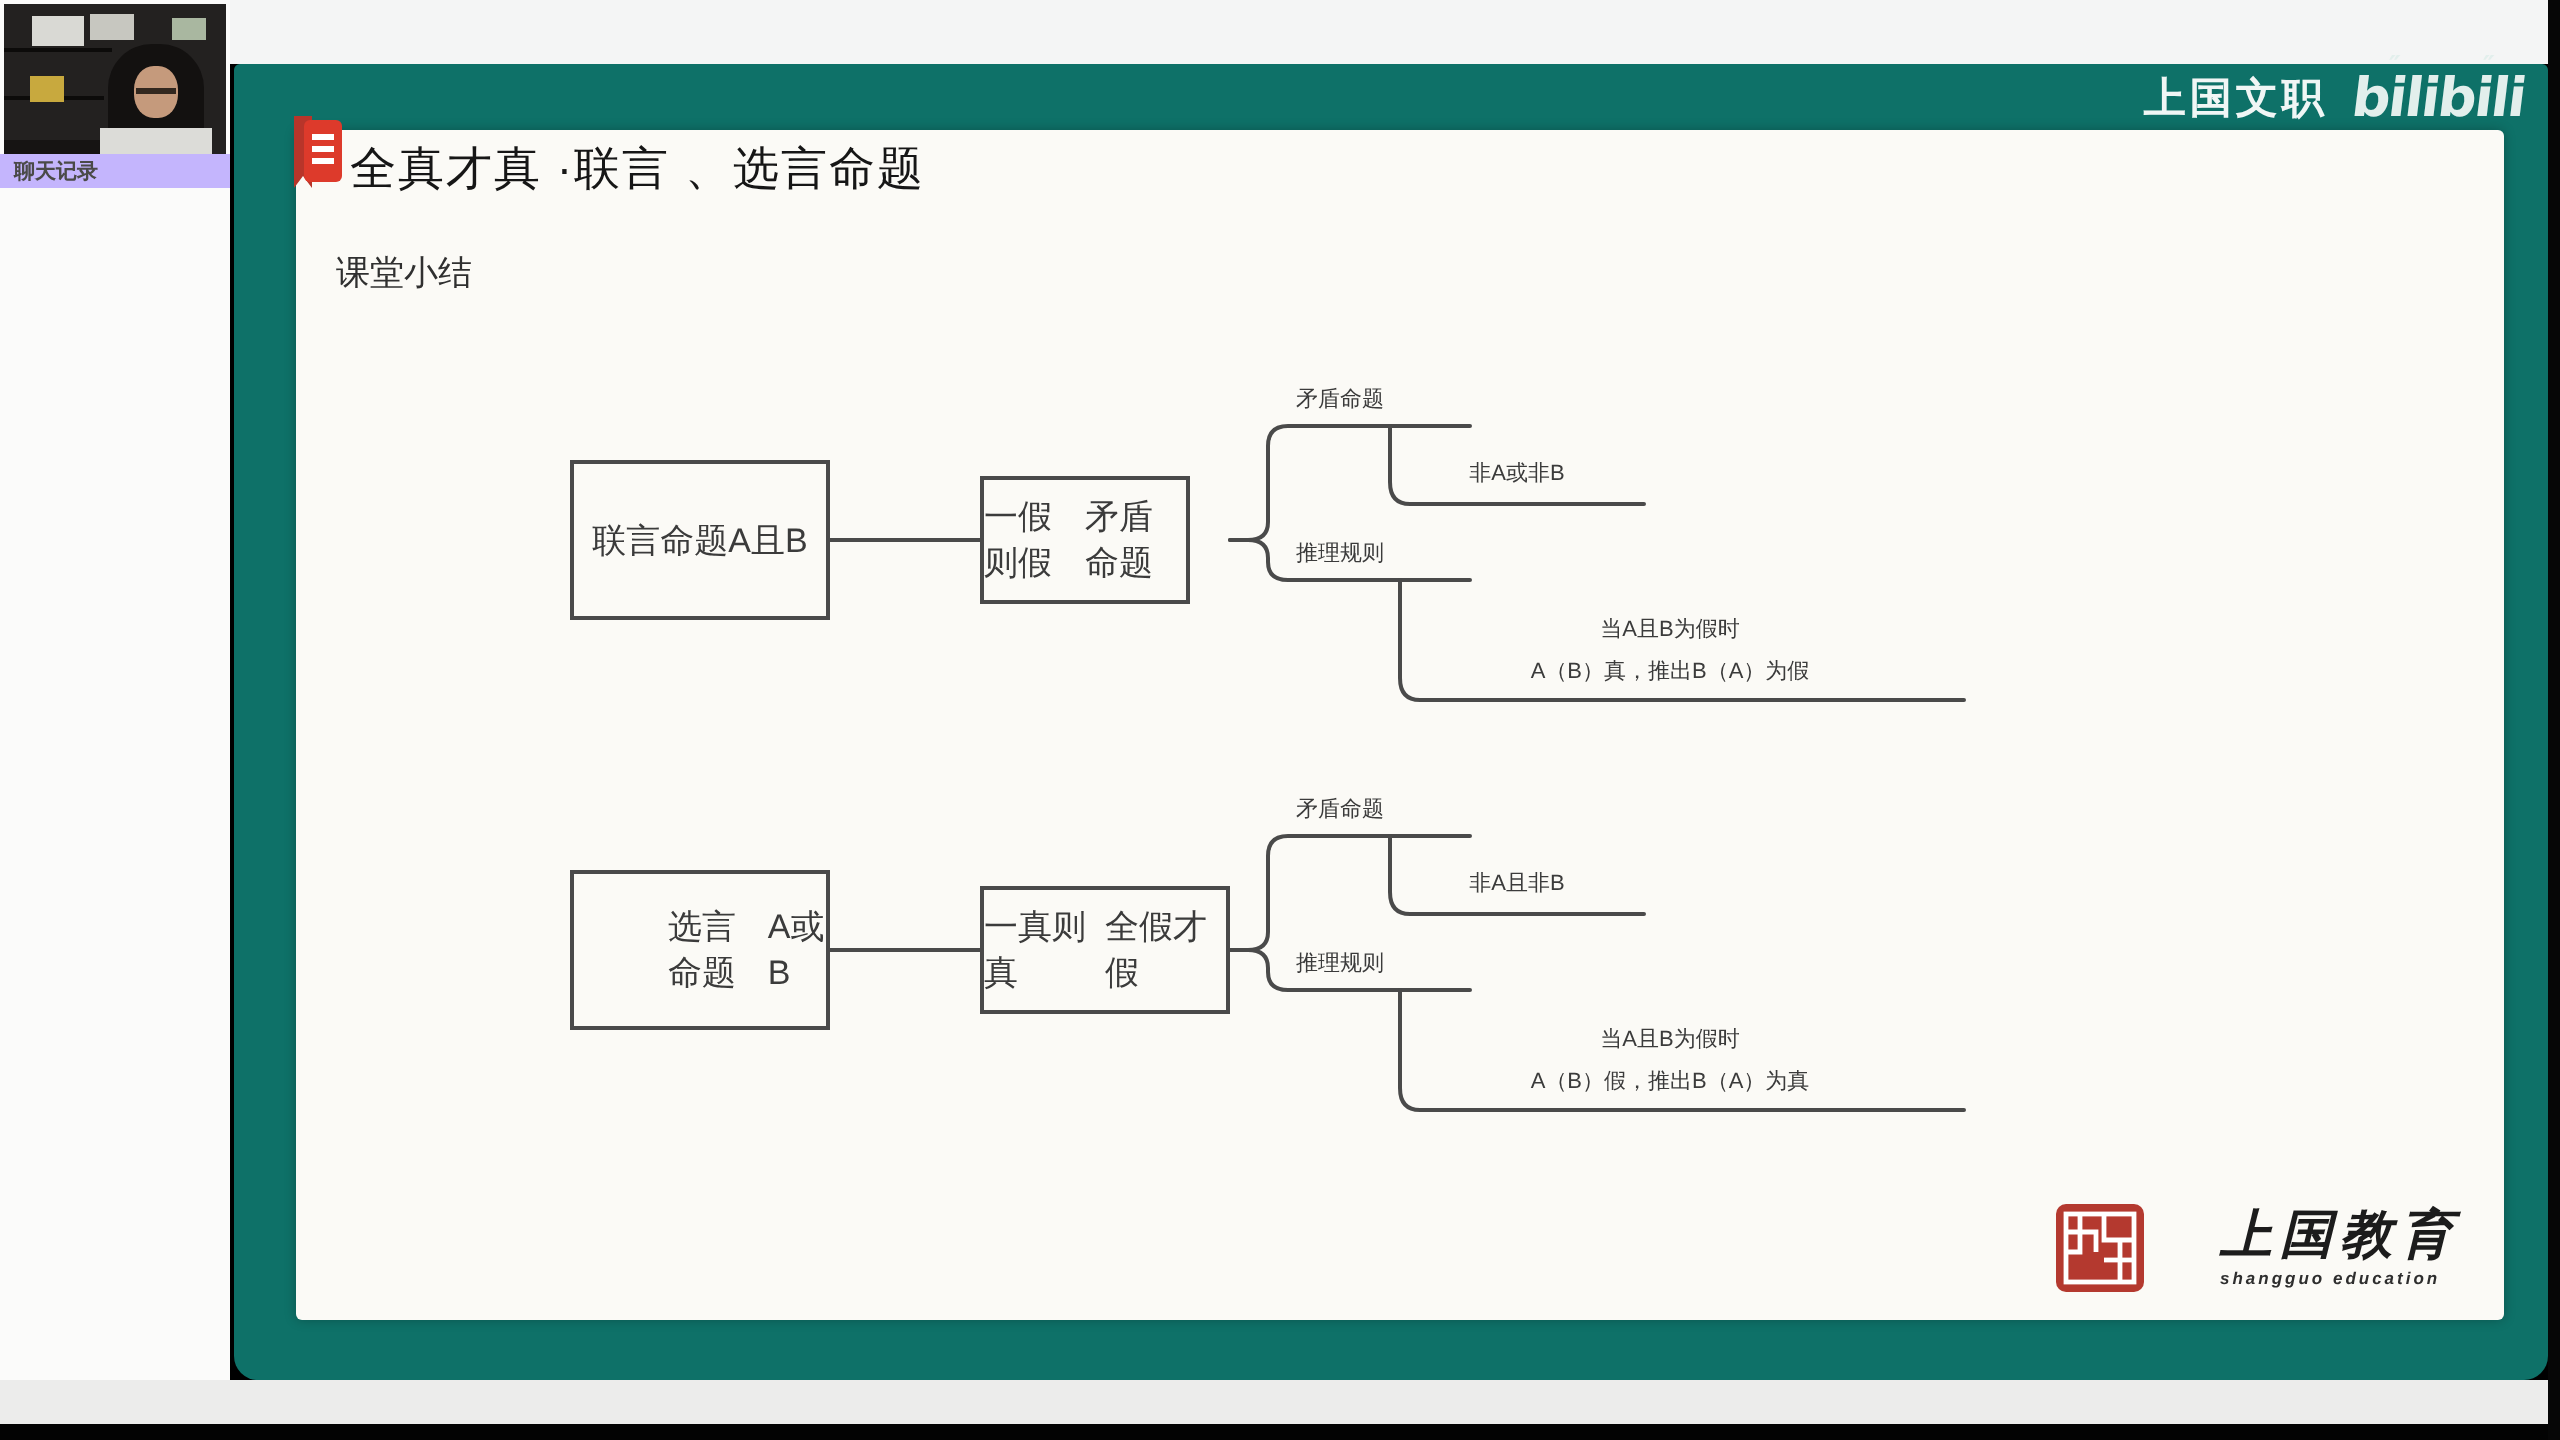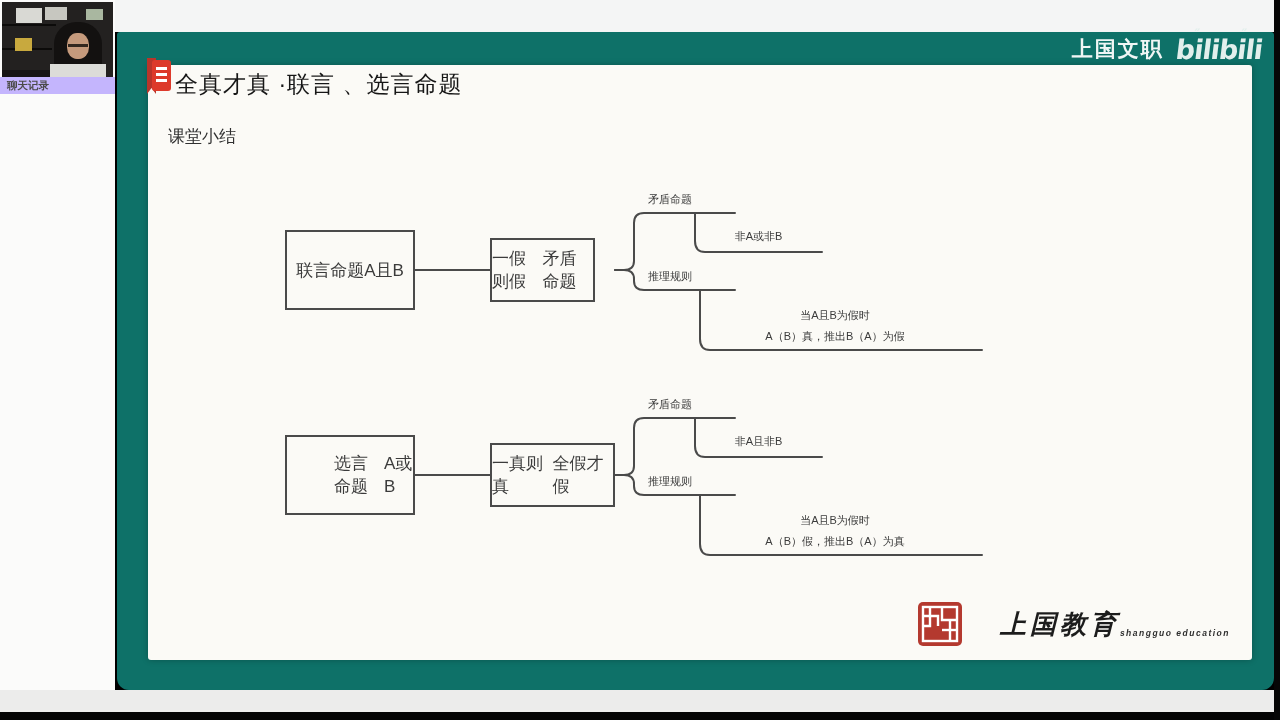--- a/index.html
+++ b/index.html
@@ -40,21 +40,21 @@
   .mindmap-svg{position:absolute;left:0;top:0;width:1104px;height:595px;}
   .node-box{position:absolute;box-sizing:border-box;border:2px solid #4a4a4a;border-radius:0;
             display:flex;flex-direction:row;align-items:center;justify-content:center;
             font-size:17px;line-height:23px;color:#3b3b3b;}
   .branch-label{position:absolute;font-size:11px;color:#3b3b3b;white-space:nowrap;}
   .centered{text-align:center;}
   .two-line{line-height:21px;}
 
   
   .footer-logo{position:absolute;right:22px;bottom:14px;display:flex;align-items:center;gap:12px;}
-  .logo-text-col{display:flex;flex-direction:row;align-items:flex-end;margin-left:26px;}
+  .logo-text-col{display:flex;flex-direction:column;align-items:flex-start;margin-left:26px;}
   .logo-name{font-family:"DejaVu Serif",serif;font-style:italic;font-weight:bold;
              font-size:26px;letter-spacing:4px;color:#1c1c1c;line-height:28px;}
   .logo-sub{font-size:8.5px;font-style:italic;font-weight:bold;letter-spacing:1.5px;color:#2e2e2e;margin-top:2px;}
 </style>
 </head>
 <body>
 
 <div class="canvas">
 
   <div class="left-panel">

